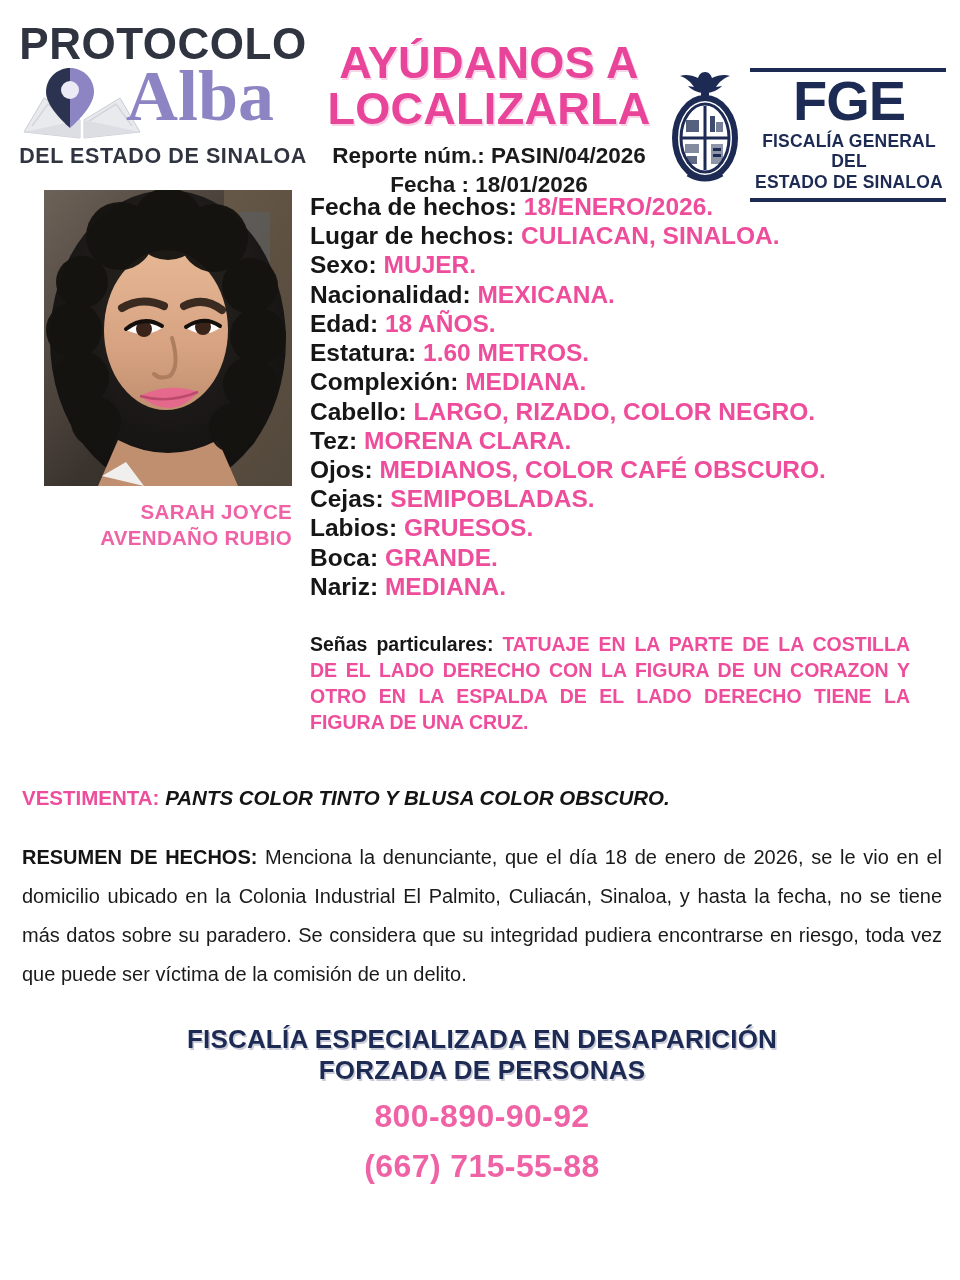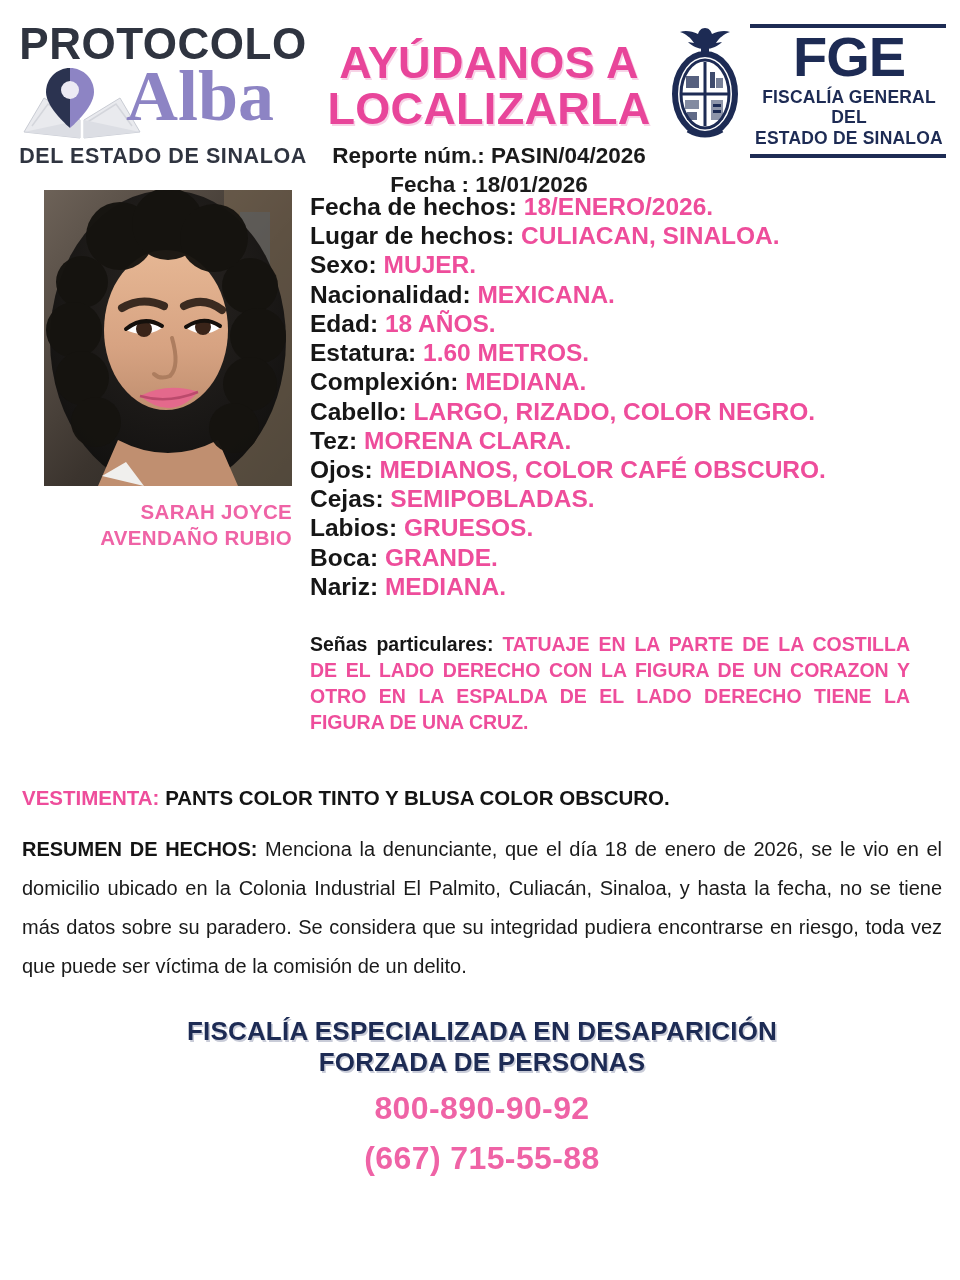--- a/index.html
+++ b/index.html
@@ -108,20 +108,21 @@
 
   
   .logo-fge {
     width: 292px;
     padding-top: 20px;
     padding-right: 12px;
     box-sizing: border-box;
     display: flex;
     align-items: flex-start;
     justify-content: flex-end;
+    margin-top: 44px;
   }
   .fge-seal {
     width: 74px;
     height: 122px;
     flex: none;
   }
   .fge-text {
     margin-left: 8px;
     text-align: center;
     padding-top: 4px;
@@ -220,24 +221,24 @@
   .lower {
     padding: 0 18px 0 22px;
   }
   .vestimenta {
     margin-top: 50px;
     font-family: "Liberation Sans", sans-serif;
     font-size: 20.5px;
     font-weight: bold;
   }
   .vestimenta-label { color: #ee4d9b; }
-  .vestimenta-value { color: #141414; }
+  .vestimenta-value { color: #141414; font-style: italic; }
 
   .resumen {
-    margin-top: 20px;
+    margin-top: 28px;
     font-family: "Liberation Sans", sans-serif;
     font-size: 20px;
     line-height: 1.95;
     color: #1a1a1a;
     text-align: justify;
   }
   .resumen-label {
     font-weight: bold;
     color: #141414;
   }

